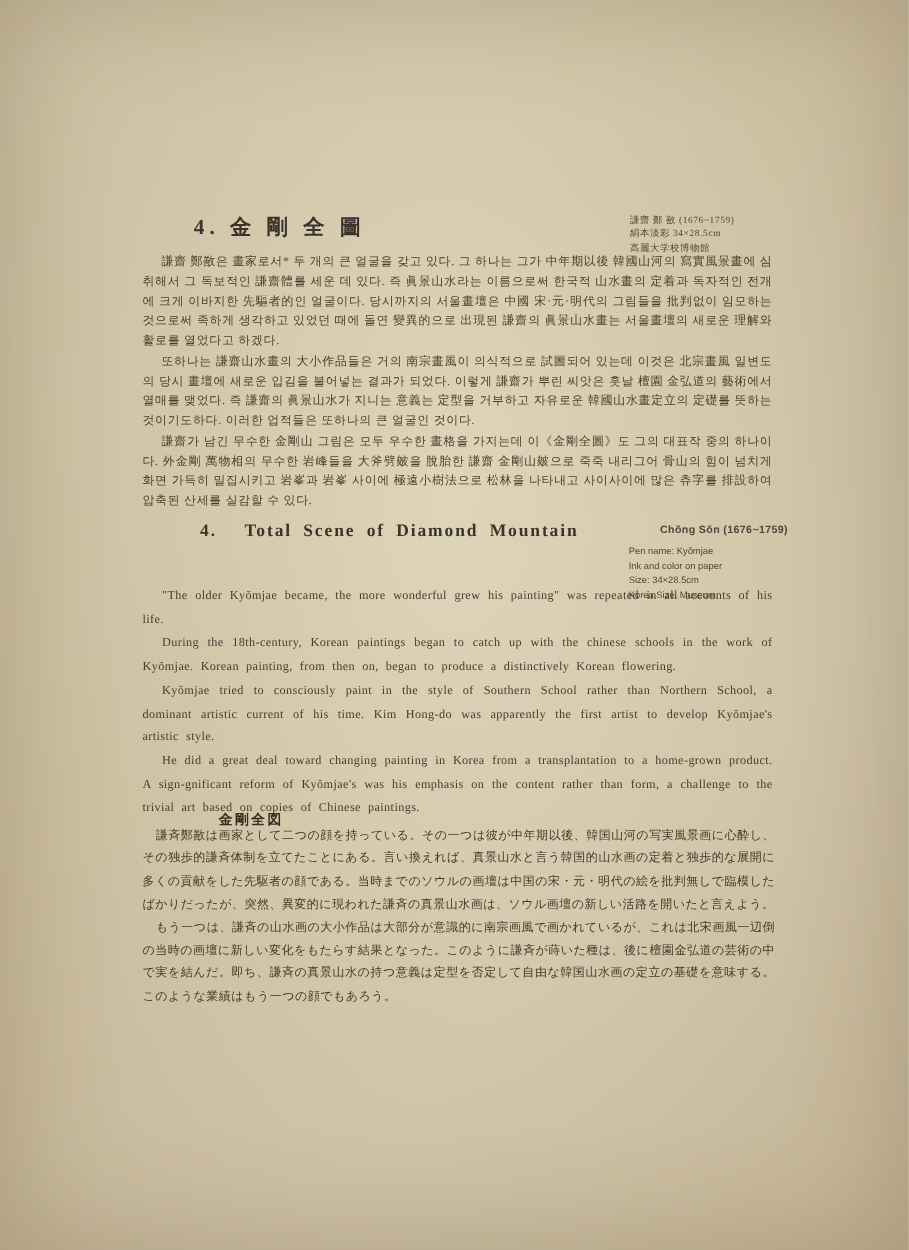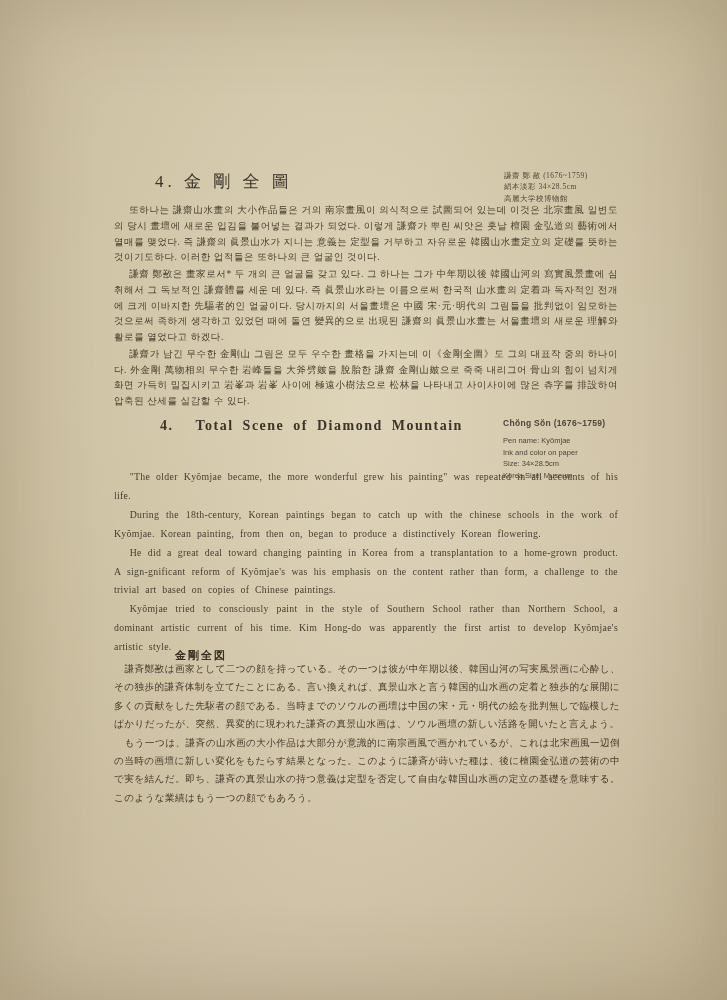--- a/index.html
+++ b/index.html
@@ -15,21 +15,21 @@
       linear-gradient(135deg,#d8ccb0 0%,#d4c8aa 40%,#d7cab0 70%,#d1c4a6 100%);
     color:#463f33;
   }
   .page::after{ 
     content:"";position:absolute;inset:0;pointer-events:none;
     box-shadow:inset 0 0 90px rgba(90,75,45,0.25);
   }
   
   .k-title{
     position:absolute;left:155px;top:156px;
-    font-size:17px;font-weight:normal;letter-spacing:4px;color:#3a342a;
+    font-size:17px;font-weight:bold;letter-spacing:4px;color:#3a342a;
   }
   .k-attr{
     position:absolute;left:504px;top:170px;
     font-size:7.5px;line-height:1.5;letter-spacing:0.5px;color:#4d463a;
   }
   .k-body{
     position:absolute;left:114px;top:203px;width:504px;
     font-size:9.5px;line-height:1.66;letter-spacing:0.6px;
     text-align:justify;color:#47402f;
   }
@@ -39,21 +39,21 @@
   .e-title{
     position:absolute;left:160px;top:406px;
     font-size:14px;font-weight:bold;letter-spacing:1.5px;word-spacing:4px;color:#3a342a;
   }
   .e-title .num{margin-right:22px;}
   .e-attr{
     position:absolute;left:503px;top:417px;
     font-family:"Liberation Sans","DejaVu Sans",sans-serif;
     font-size:7.5px;line-height:1.55;color:#4d463a;
   }
-  .e-attr .artist{font-size:8.5px;font-weight:bold;margin-bottom:5px;letter-spacing:0.3px;}
+  .e-attr .artist{font-size:8.5px;font-weight:bold;margin-bottom:5px;letter-spacing:0.3px;margin-left:25px;}
   .e-body{
     position:absolute;left:114px;top:468px;width:504px;
     font-size:9.8px;line-height:1.93;letter-spacing:0.3px;word-spacing:3px;
     text-align:justify;color:#453e30;
   }
   .e-body p{margin:0;text-indent:1.6em;}
   
   .j-title{
     position:absolute;left:175px;top:639px;
     font-size:11px;font-weight:bold;letter-spacing:2px;color:#382f22;text-align:center;
@@ -72,42 +72,42 @@
 
   <h2 class="k-title">4. 金 剛 全 圖</h2>
 
   <div class="k-attr">
     <div>謙齋 鄭 敾 (1676~1759)</div>
     <div>絹本淡彩 34×28.5cm</div>
     <div>高麗大学校博物館</div>
   </div>
 
   <div class="k-body">
+    <p>謙齋 鄭敾은 畫家로서* 두 개의 큰 얼굴을 갖고 있다. 그 하나는 그가 中年期以後 韓國山河의 寫實風景畫에 심취해서 그 독보적인 謙齋體를 세운 데 있다. 즉 眞景山水라는 이름으로써 한국적 山水畫의 定着과 독자적인 전개에 크게 이바지한 先驅者的인 얼굴이다. 당시까지의 서울畫壇은 中國 宋·元·明代의 그림들을 批判없이 임모하는 것으로써 족하게 생각하고 있었던 때에 돌연 變異的으로 出現된 謙齋의 眞景山水畫는 서울畫壇의 새로운 理解와 활로를 열었다고  하겠다.</p>
     <p>또하나는 謙齋山水畫의 大小作品들은 거의 南宗畫風이 의식적으로 試圖되어 있는데 이것은 北宗畫風 일변도의 당시 畫壇에 새로운 입김을 불어넣는 결과가 되었다. 이렇게 謙齋가 뿌린 씨앗은 훗날 檀園 金弘道의 藝術에서 열매를 맺었다. 즉 謙齋의 眞景山水가 지니는 意義는 定型을 거부하고 자유로운 韓國山水畫定立의 定礎를 뜻하는 것이기도하다. 이러한 업적들은 또하나의 큰 얼굴인 것이다.</p>
-    <p>謙齋 鄭敾은 畫家로서* 두 개의 큰 얼굴을 갖고 있다. 그 하나는 그가 中年期以後 韓國山河의 寫實風景畫에 심취해서 그 독보적인 謙齋體를 세운 데 있다. 즉 眞景山水라는 이름으로써 한국적 山水畫의 定着과 독자적인 전개에 크게 이바지한 先驅者的인 얼굴이다. 당시까지의 서울畫壇은 中國 宋·元·明代의 그림들을 批判없이 임모하는 것으로써 족하게 생각하고 있었던 때에 돌연 變異的으로 出現된 謙齋의 眞景山水畫는 서울畫壇의 새로운 理解와 활로를 열었다고  하겠다.</p>
     <p>謙齋가 남긴 무수한 金剛山 그림은 모두 우수한 畫格을 가지는데 이《金剛全圖》도 그의 대표작 중의 하나이다. 外金剛 萬物相의 무수한 岩峰들을 大斧劈皴을 脫胎한 謙齋 金剛山皴으로 죽죽 내리그어 骨山의 힘이 넘치게 화면 가득히 밀집시키고 岩峯과 岩峯 사이에 極遠小樹法으로 松林을 나타내고 사이사이에 많은 츄字를 排設하여 압축된 산세를  실감할 수 있다.</p>
   </div>
 
   <h2 class="e-title">
     <span class="num">4.</span><span>Total Scene of Diamond Mountain</span>
   </h2>
 
   <div class="e-attr">
     <div class="artist">Chŏng Sŏn (1676~1759)</div>
     <div>Pen name:  Kyŏmjae</div>
     <div>Ink and color on paper</div>
     <div>Size: 34×28.5cm</div>
     <div>Korea Size. Museum</div>
   </div>
 
   <div class="e-body">
     <p>"The older Kyŏmjae became, the more wonderful grew his painting" was repeated in all accounts of his life.</p>
     <p>During the 18th-century, Korean paintings began to catch up with the chinese schools in the work of Kyŏmjae. Korean painting, from then on, began to produce a distinctively Korean flowering.</p>
+    <p>Kyŏmjae tried to consciously paint in the style of Southern School rather than Northern School, a dominant artistic current of his time. Kim Hong-do was apparently the first artist to develop Kyŏmjae's artistic style.</p>
     <p>He did a great deal toward changing painting in Korea from a transplantation to a home-grown product. A sign-gnificant reform of Kyŏmjae's was his emphasis on the content rather than form, a challenge to the trivial art based on copies of Chinese paintings.</p>
-    <p>Kyŏmjae tried to consciously paint in the style of Southern School rather than Northern School, a dominant artistic current of his time. Kim Hong-do was apparently the first artist to develop Kyŏmjae's artistic style.</p>
   </div>
 
   <h2 class="j-title">金剛全図</h2>
 
   <div class="j-body">
     <p>謙斉鄭敾は画家として二つの顔を持っている。その一つは彼が中年期以後、韓国山河の写実風景画に心酔し、その独歩的謙斉体制を立てたことにある。言い換えれば、真景山水と言う韓国的山水画の定着と独歩的な展開に多くの貢献をした先駆者の顔である。当時までのソウルの画壇は中国の宋・元・明代の絵を批判無しで臨模したばかりだったが、突然、異変的に現われた謙斉の真景山水画は、ソウル画壇の新しい活路を開いたと言えよう。</p>
     <p>もう一つは、謙斉の山水画の大小作品は大部分が意識的に南宗画風で画かれているが、これは北宋画風一辺倒の当時の画壇に新しい変化をもたらす結果となった。このように謙斉が蒔いた種は、後に檀園金弘道の芸術の中で実を結んだ。即ち、謙斉の真景山水の持つ意義は定型を否定して自由な韓国山水画の定立の基礎を意味する。このような業績はもう一つの顔でもあろう。</p>
   </div>
 
 </div>

